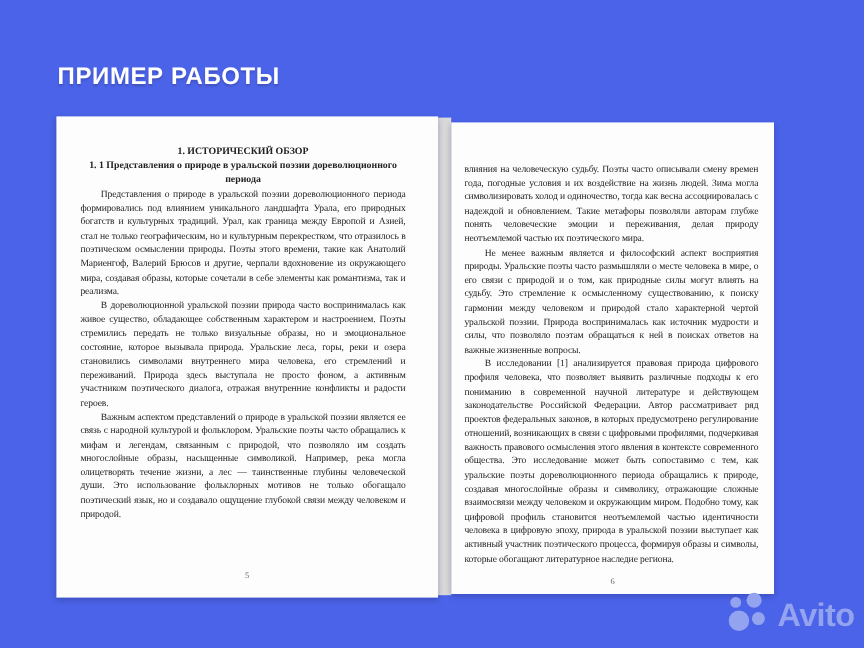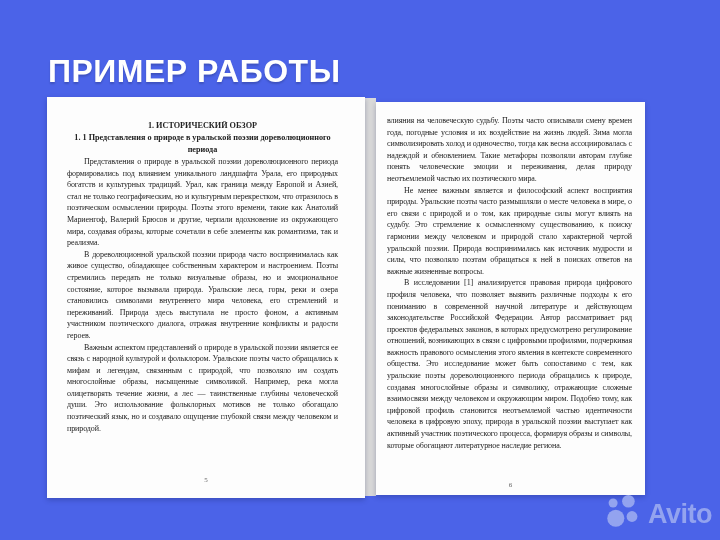--- a/index.html
+++ b/index.html
@@ -7,21 +7,21 @@
     width:720px; height:540px;
     background:#4b63e8;
     position:relative;
     overflow:hidden;
     font-family:"Liberation Sans", sans-serif;
   }
   .promo-title {
     position:absolute;
     left:48px; top:53px;
     color:#ffffff;
-    font-size:32px;
+    font-size:20px;
     font-weight:bold;
     letter-spacing:0.5px;
     text-shadow:0 2px 2px rgba(0,0,0,0.18);
   }
   .spine-divider {
     position:absolute;
     left:360px; top:98px;
     width:16px; height:398px;
     background:#d9d9d9;
   }
@@ -52,21 +52,21 @@
   }
   .doc-subheading { margin-bottom:0; }
   .para {
     margin:0;
     font-size:8px;
     line-height:11.6px;
     text-align:justify;
     text-indent:17px;
     letter-spacing:-0.1px;
   }
-  .para.no-indent { text-indent:0; }
+  .para.no-indent { text-indent:0;margin-top:20px; }
   .page-num {
     position:absolute;
     left:0; right:0;
     text-align:center;
     font-size:7px;
     color:#666666;
   }
   .page-left .page-num { bottom:14px; }
   .page-right .page-num { bottom:6px; }
   .watermark {

